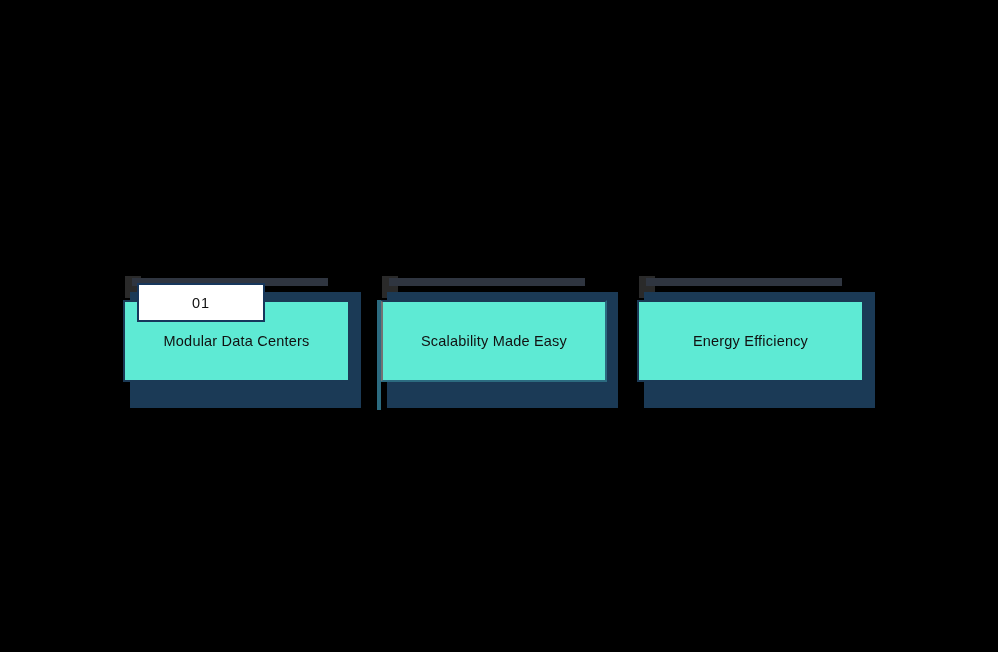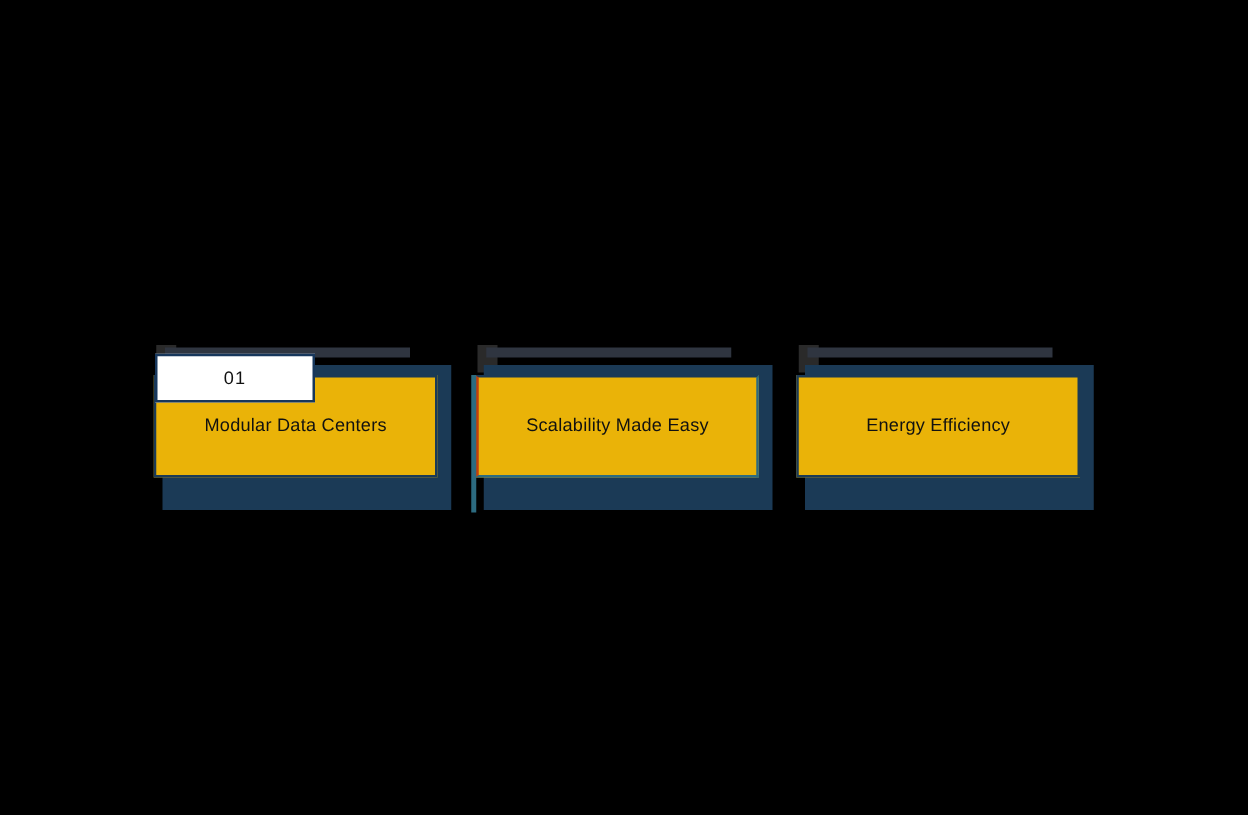--- a/index.html
+++ b/index.html
@@ -63,32 +63,32 @@
     z-index: 2;
   }
 
   
   .card-body {
     position: absolute;
     left: 3px;
     top: 24px;
     width: 227px;
     height: 82px;
-    background: #eab308;
+    background: #5eead4;
     border: 2px solid #1b3a56;
     box-sizing: border-box;
     z-index: 3;
     display: flex;
     align-items: center;
     justify-content: center;
   }
 
   
   .card-group.variant-teal .card-body {
-    border-left: 3px solid #c2410c;
+    border-left: 3px solid #737373;
     border-bottom-color: #2c6b80;
     border-right-color: #2c6b80;
     justify-content: center;
   }
   .card-group.variant-teal .card-strip {
     position: absolute;
     left: 0px;
     top: 24px;
     width: 4px;
     height: 110px;
@@ -101,21 +101,21 @@
     color: #111111;
     letter-spacing: 0.2px;
     text-align: center;
     padding: 0 10px;
     white-space: nowrap;
   }
 
   
   .card-badge {
     position: absolute;
-    left: 4px;
+    left: 17px;
     top: 7px;
     width: 128px;
     height: 39px;
     background: #ffffff;
     border: 2px solid #17375c;
     box-sizing: border-box;
     z-index: 5;
     display: flex;
     align-items: center;
     justify-content: center;

